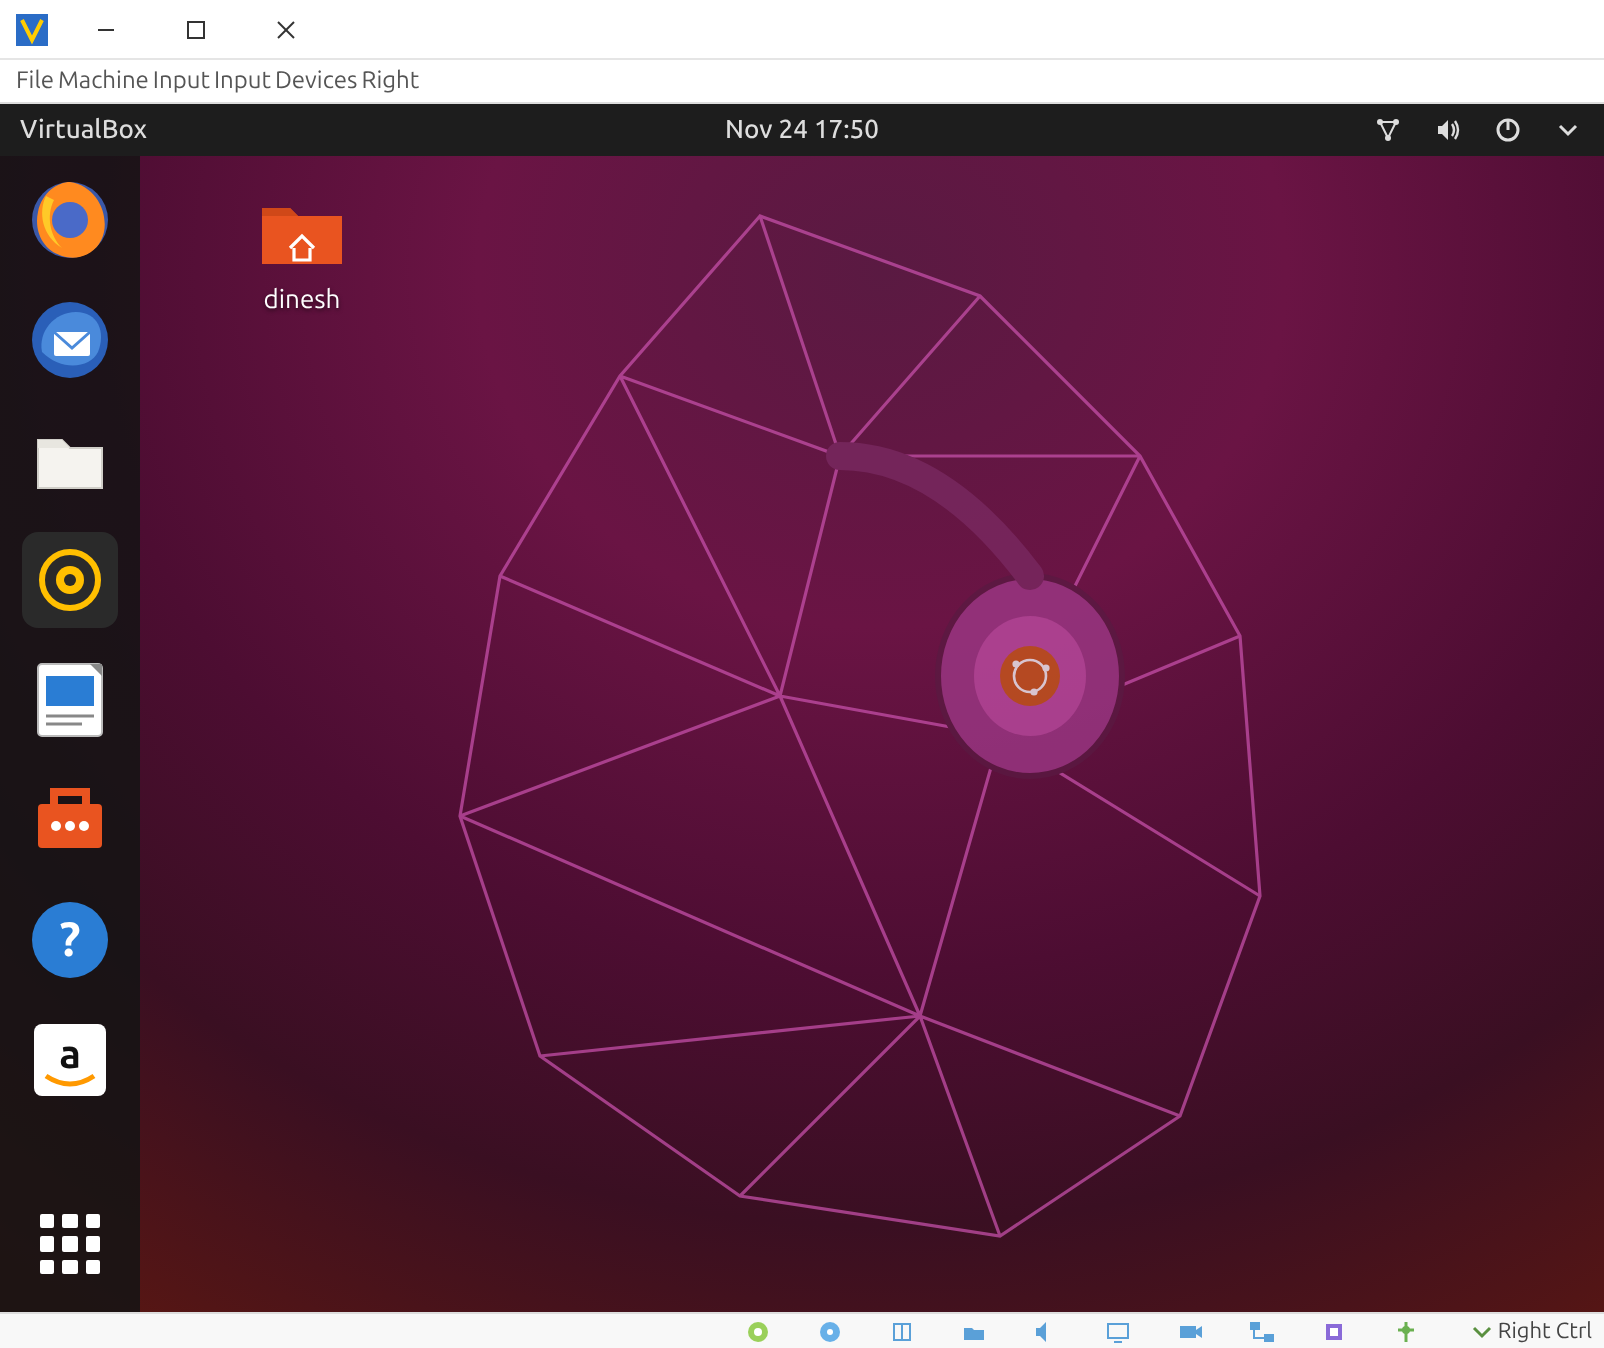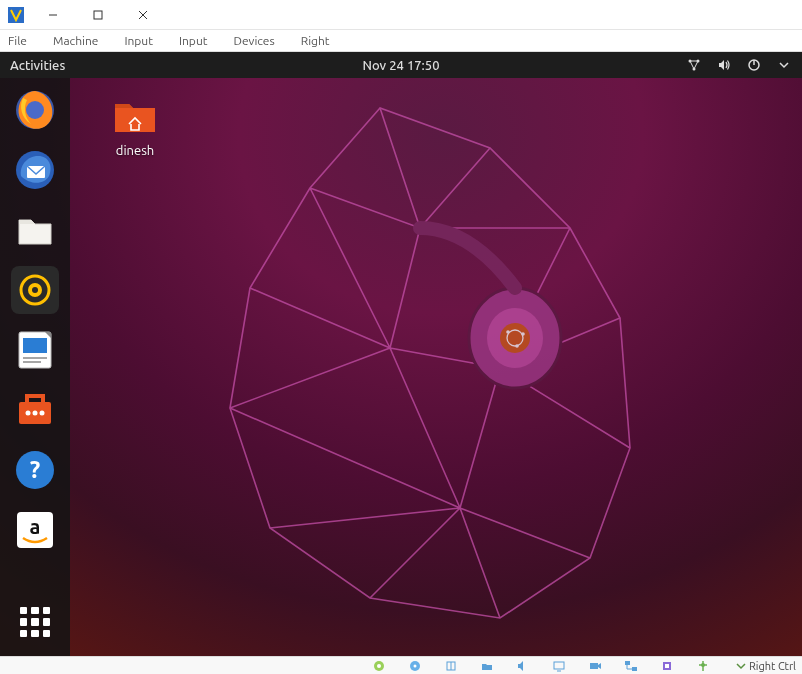--- a/index.html
+++ b/index.html
@@ -6,21 +6,21 @@
 body { background: #fff; width: 802px; height: 674px; overflow: hidden; position: relative; }
 
 
 .win-titlebar { height: 30px; background: #fff; display: flex; align-items: center; padding: 0 8px; border-bottom: 1px solid #e5e5e5; }
 .win-icon { width: 16px; height: 16px; margin-right: 6px; display: flex; align-items: center; justify-content: center; }
 .win-title { font-size: 12px; color: #000; flex: 1; }
 .win-controls { display: flex; gap: 0; }
 .win-btn { width: 45px; height: 28px; display: flex; align-items: center; justify-content: center; color: #333; font-size: 13px; cursor: pointer; }
 
 
-.vbox-menubar { height: 22px; background: #fff; display: flex; align-items: center; padding: 0 8px; gap: 26px; border-bottom: 1px solid #ddd; }
+.vbox-menubar { height: 22px; background: #fff; display: flex; align-items: center; padding: 0 8px; gap: 2px; border-bottom: 1px solid #ddd; }
 .vbox-menu-item { font-size: 12px; color: #555; cursor: pointer; }
 
 
 .guest { position: relative; height: 604px; overflow: hidden; }
 
 
 .ubuntu-topbar { height: 26px; background: #1d1d1d; color: #ddd; display: flex; align-items: center; padding: 0 10px; font-size: 13px; font-weight: 500; position: relative; }
 .ubuntu-activities { cursor: pointer; }
 .ubuntu-datetime { position: absolute; left: 50%; transform: translateX(-50%); color: #ddd; cursor: pointer; }
 .ubuntu-sysicons { margin-left: auto; display: flex; align-items: center; gap: 14px; }
@@ -85,21 +85,21 @@
   <span class="vbox-menu-item">Machine</span>
   <span class="vbox-menu-item">Input</span>
   <span class="vbox-menu-item">Input</span>
   <span class="vbox-menu-item">Devices</span>
   <span class="vbox-menu-item">Right</span>
 </div>
 
 <div class="guest">
 
   <div class="ubuntu-topbar">
-    <span class="ubuntu-activities">Activities</span>
+    <span class="ubuntu-activities">VirtualBox</span>
     <span class="ubuntu-datetime">Nov 24  17:50</span>
     <div class="ubuntu-sysicons">
       <span class="sysicon">
           <svg width="14" height="14" viewBox="0 0 14 14">
             <circle cx="3" cy="3" r="1.5" fill="#ddd"></circle>
             <circle cx="11" cy="3" r="1.5" fill="#ddd"></circle>
             <circle cx="7" cy="11" r="1.5" fill="#ddd"></circle>
             <path d="M3 3 L11 3 L7 11 Z" fill="none" stroke="#ddd" stroke-width="1"></path>
           </svg>
         </span>
@@ -214,21 +214,21 @@
             <div></div>
             <div></div>
             <div></div>
             <div></div>
             <div></div>
             <div></div>
           </div>
       </div>
     </div>
 
-    <div class="desk-icon" style="left:100px; top:12px;">
+    <div class="desk-icon" style="left:116px; top:12px;">
       <div class="desk-icon-img">
         <svg width="48" height="48" viewBox="0 0 48 48">
             <path d="M4 14 L18 14 L22 18 L44 18 L44 42 L4 42 Z" fill="#e95420"></path>
             <path d="M4 14 L18 14 L22 18 L4 18 Z" fill="#d04818"></path>
             <path d="M18 34 L24 28 L30 34 M20 34 L20 40 L28 40 L28 34" fill="none" stroke="#fff" stroke-width="1.6"></path>
           </svg>
       </div>
       <span class="desk-icon-label">dinesh</span>
     </div>
 

